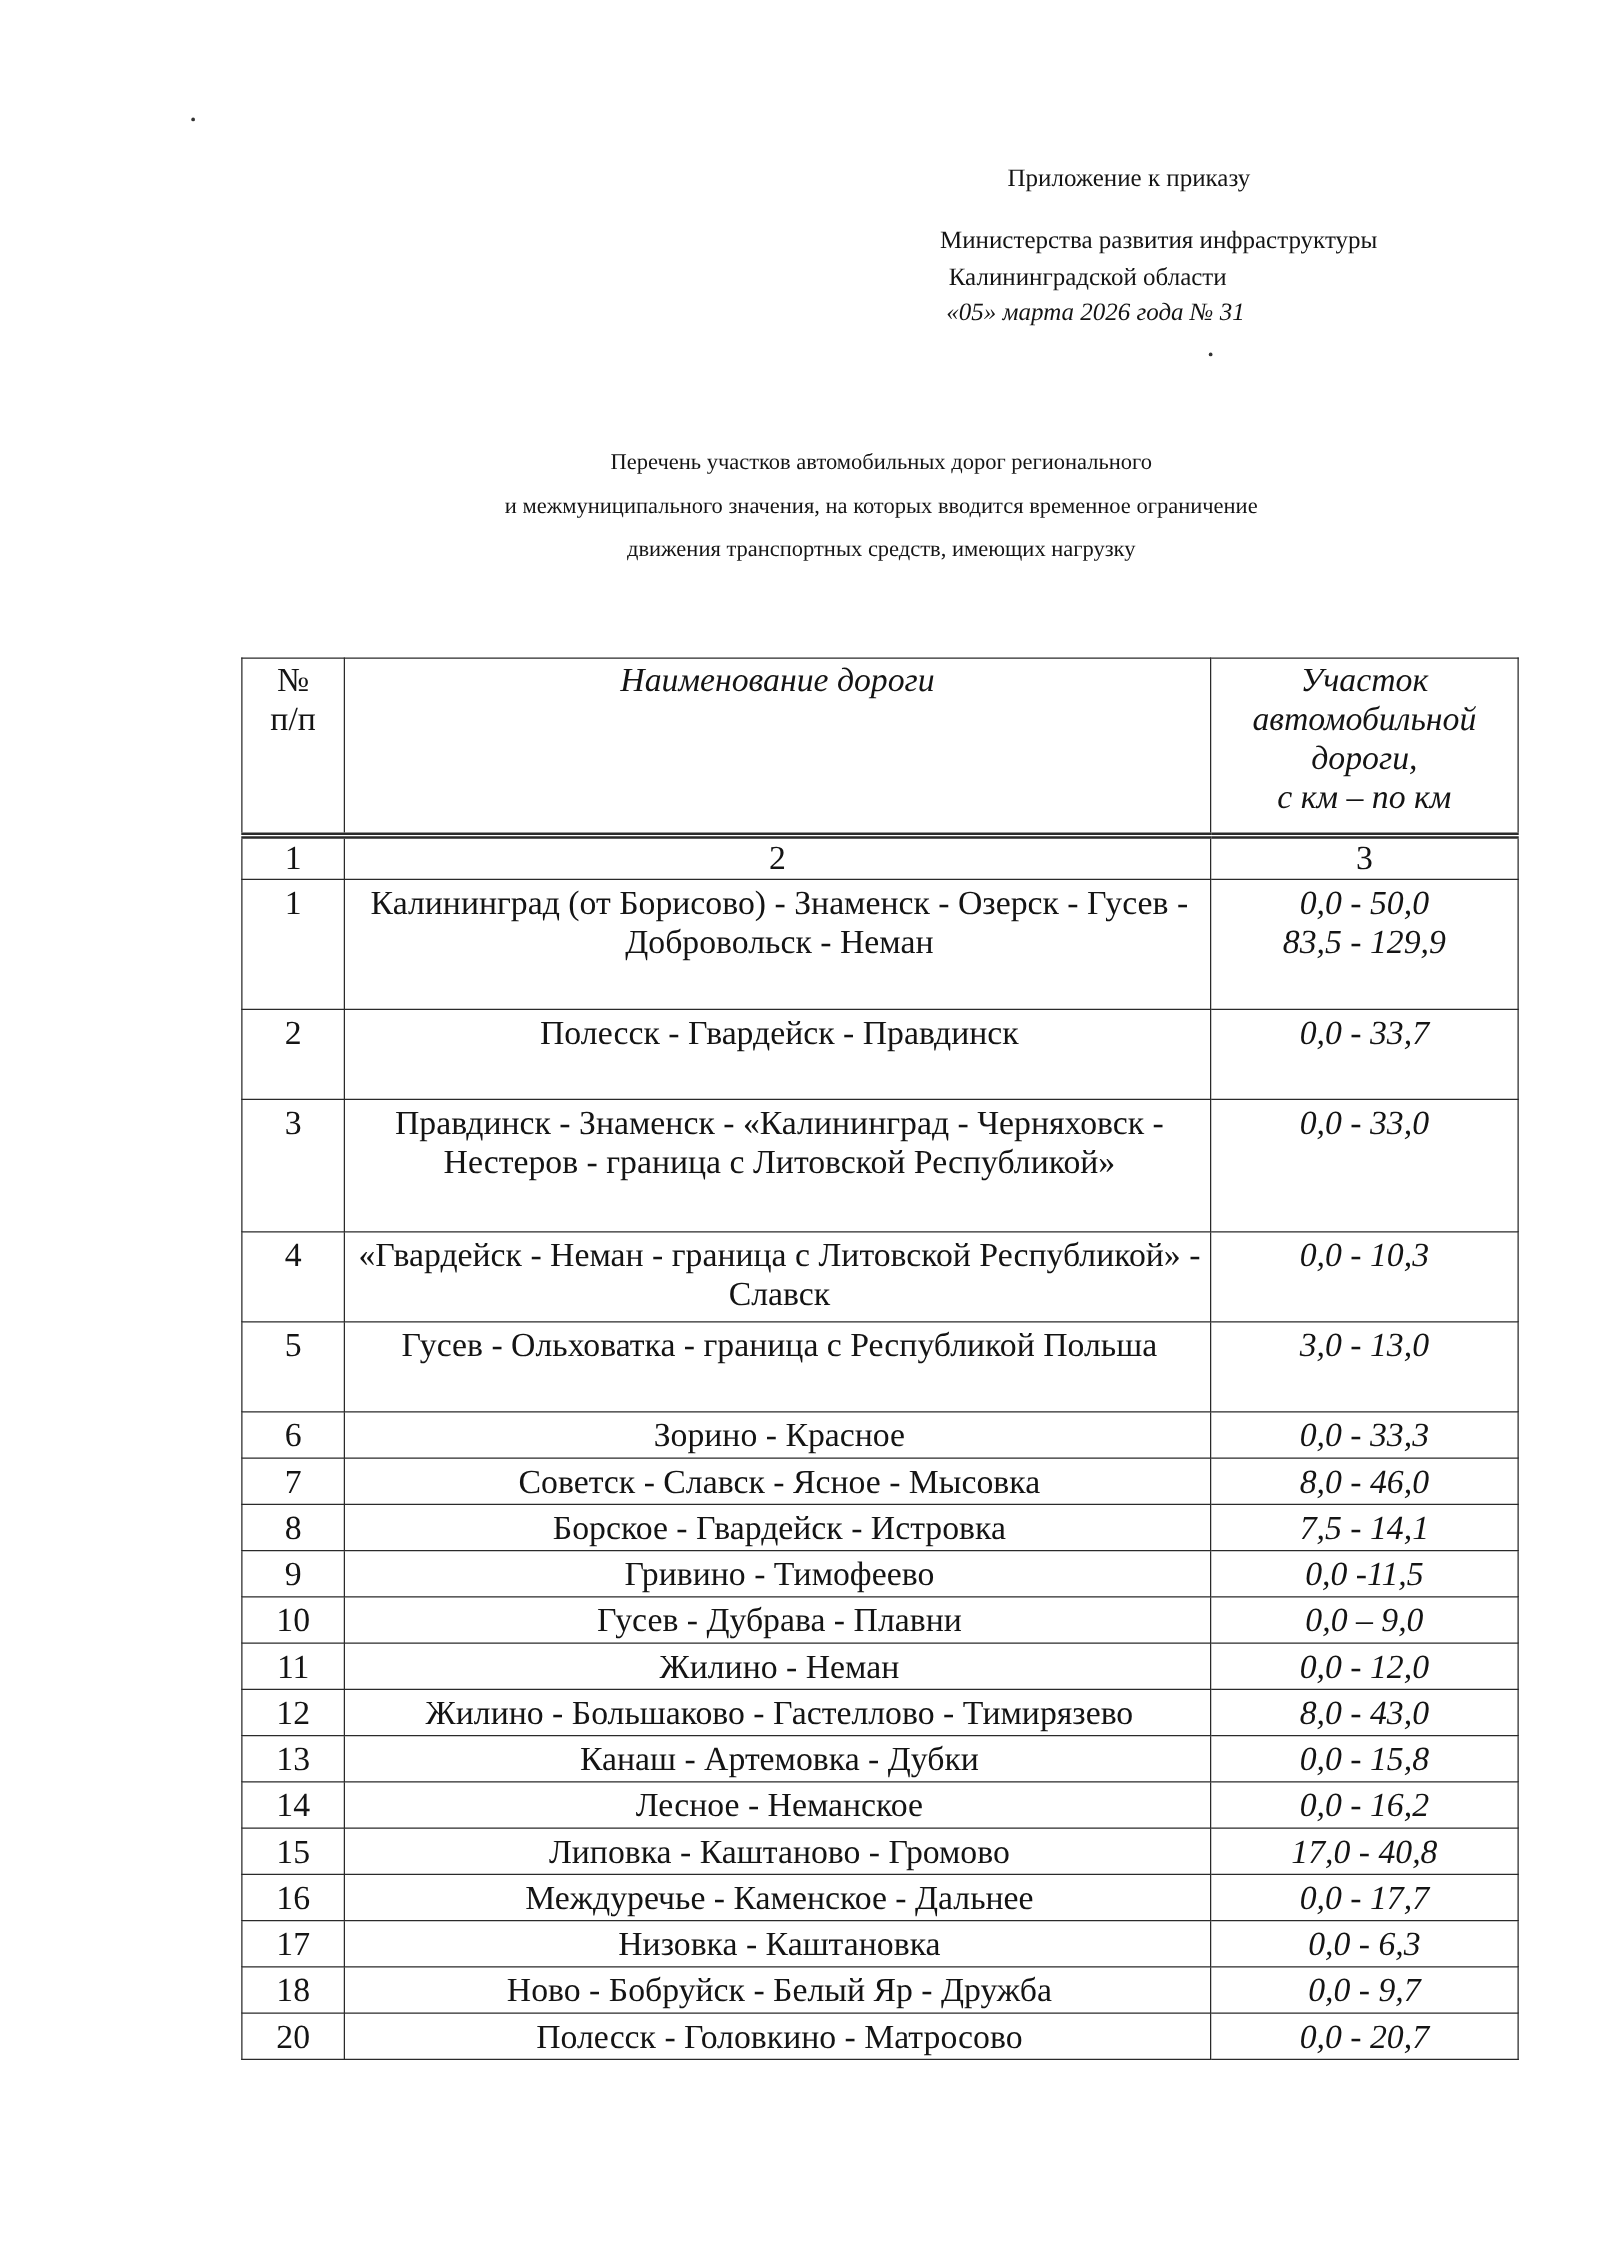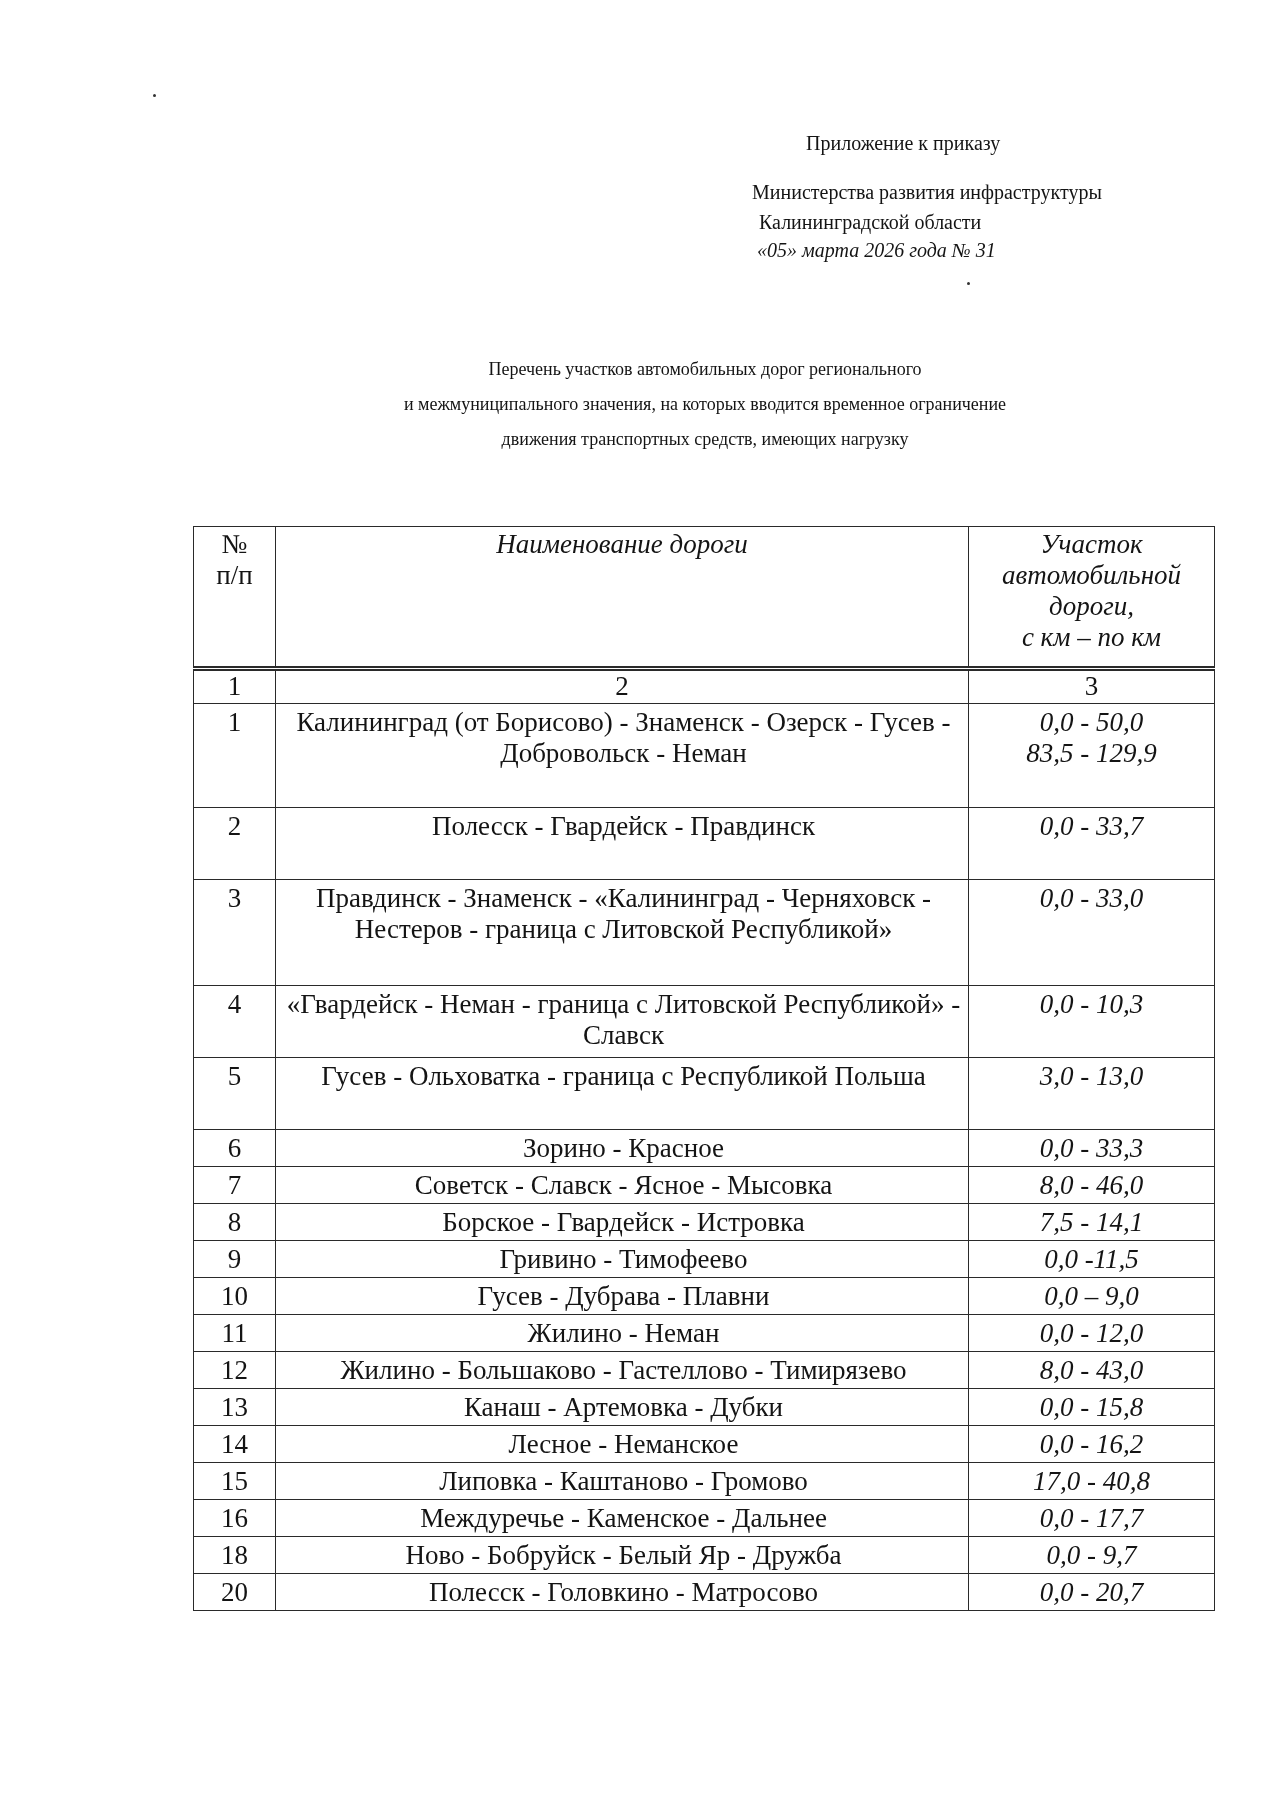--- a/index.html
+++ b/index.html
@@ -195,20 +195,27 @@
         </td>
       </tr>
       <tr class="r-one">
         <td class="c-num">16</td>
         <td class="c-name">Междуречье - Каменское - Дальнее</td>
         <td class="c-range">
           <span class="range-line">0,0 - 17,7</span>
         </td>
       </tr>
       <tr class="r-one">
+        <td class="c-num">17</td>
+        <td class="c-name">Низовка - Каштановка</td>
+        <td class="c-range">
+          <span class="range-line">0,0 - 6,3</span>
+        </td>
+      </tr>
+      <tr class="r-one">
         <td class="c-num">18</td>
         <td class="c-name">Ново - Бобруйск - Белый Яр - Дружба</td>
         <td class="c-range">
           <span class="range-line">0,0 - 9,7</span>
         </td>
       </tr>
       <tr class="r-one">
         <td class="c-num">20</td>
         <td class="c-name">Полесск - Головкино - Матросово</td>
         <td class="c-range">

